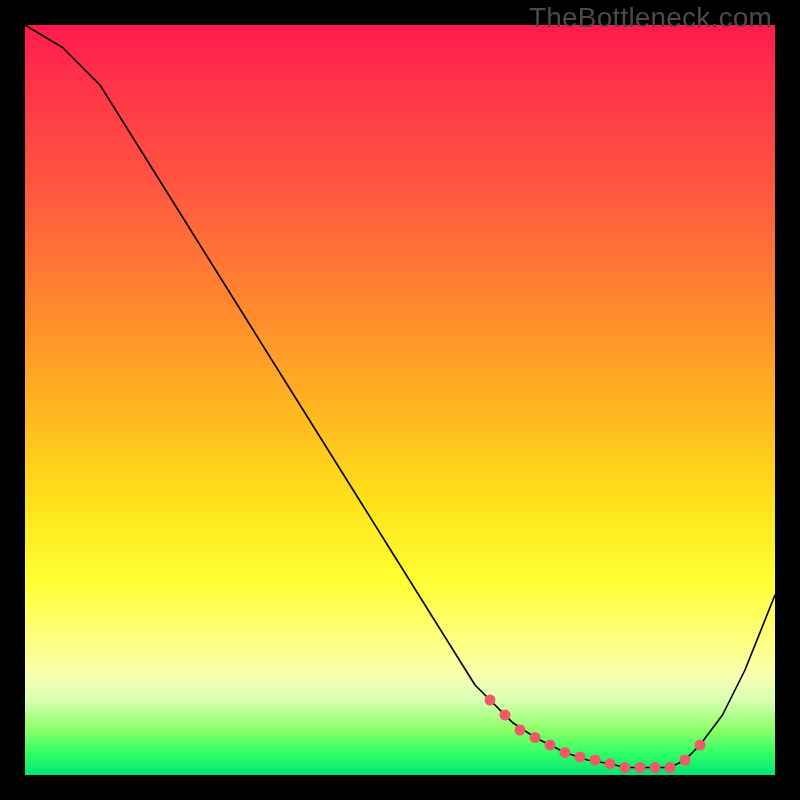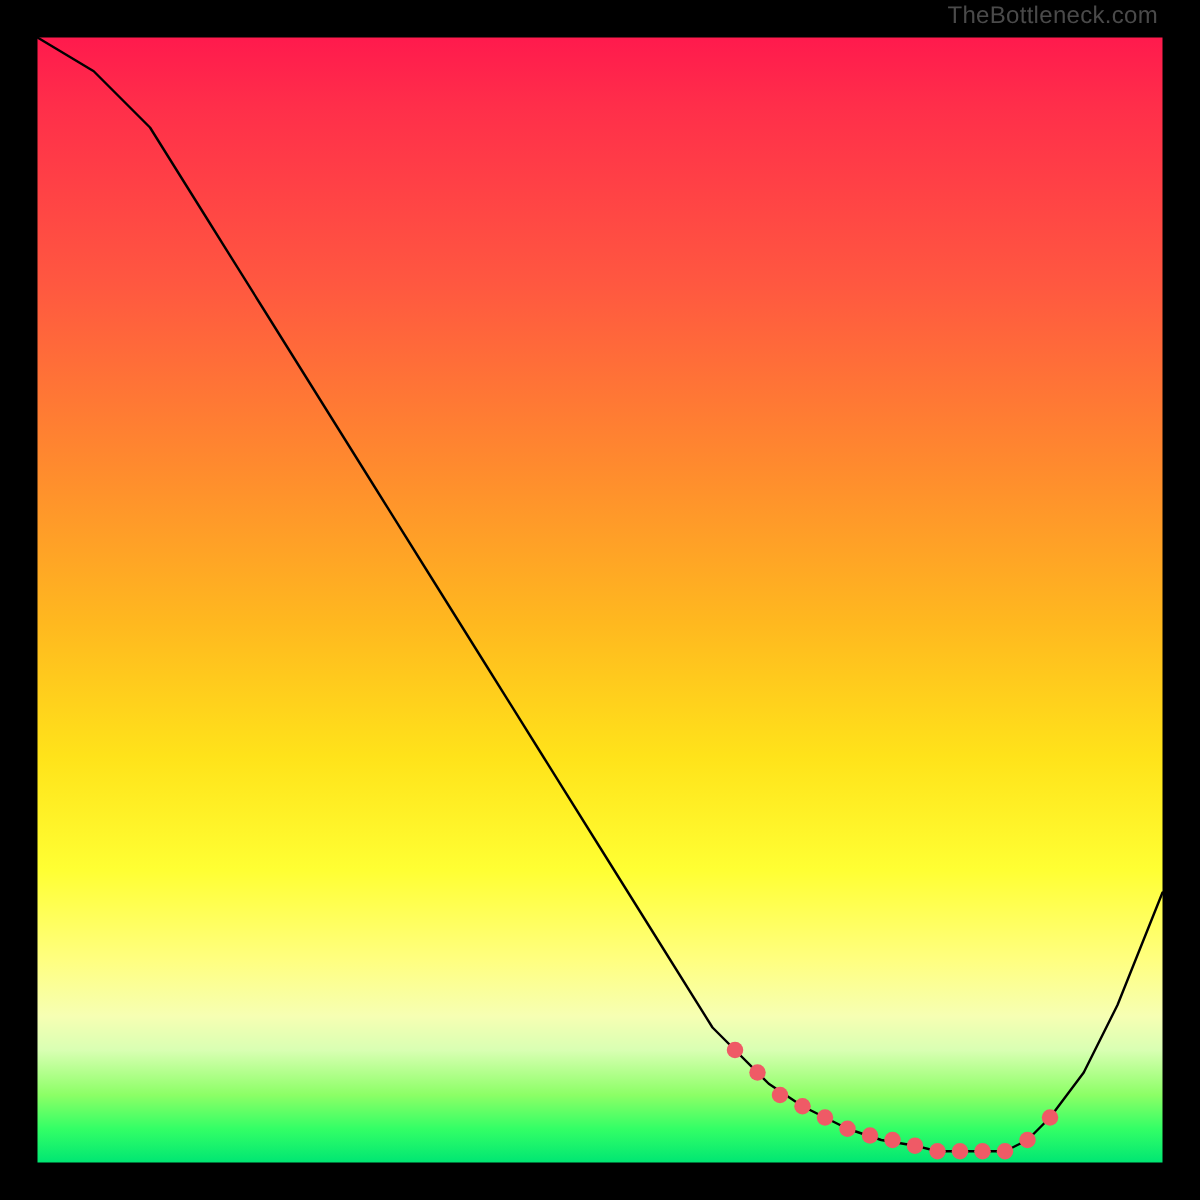--- a/index.html
+++ b/index.html
@@ -37,21 +37,21 @@
       #8cff66 94%,
       #33ff66 97%,
       #00e673 100%
     );
   }
   .watermark {
     position: absolute;
     top: 2px;
     right: 28px;
     color: #4a4a4a;
-    font-size: 16px;
+    font-size: 28px;
     font-weight: 500;
     letter-spacing: 0.2px;
     user-select: none;
   }
   svg.plot {
     position: absolute;
     left: 0; top: 0;
     width: 750px;
     height: 750px;
     overflow: visible;

